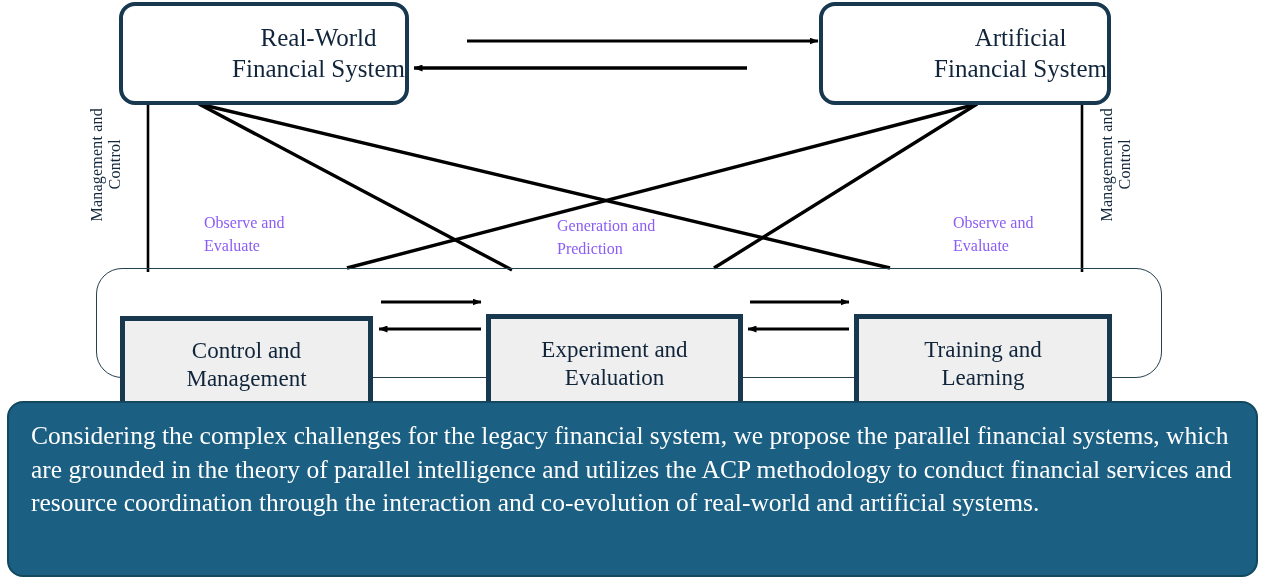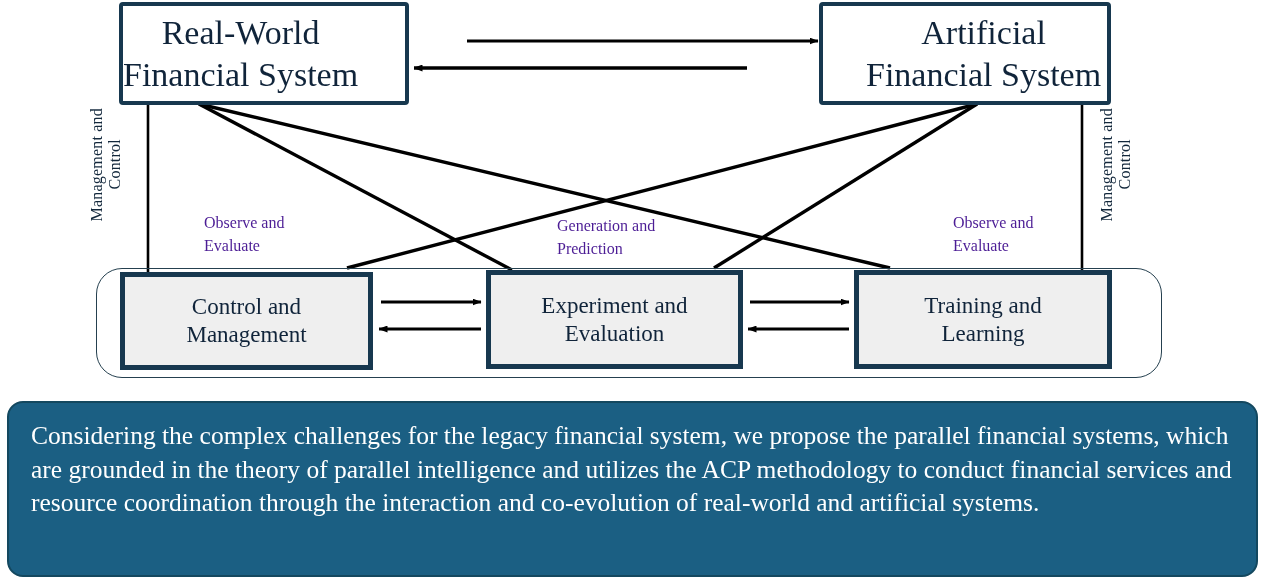--- a/index.html
+++ b/index.html
@@ -16,28 +16,28 @@
     height: 580px;
     background: #ffffff;
     overflow: hidden;
   }
 
   
   .sys-box {
     position: absolute;
     box-sizing: border-box;
     border: 4px solid #17384f;
-    border-radius: 4px;
+    border-radius: 16px;
     background: #ffffff;
     display: flex;
     align-items: center;
-    justify-content: flex-start;
+    justify-content: flex-end;
     text-align: center;
     line-height: 1.22;
-    font-size: 34px;
+    font-size: 25px;
     color: #10243a;
   }
   #box-real   { left: 119px; top: 2px;  width: 290px; height: 103px; }
   #box-artif  { left: 819px; top: 2px;  width: 292px; height: 103px; }
 
   
   #module-frame {
     position: absolute;
     left: 96px; top: 268px;
     width: 1066px; height: 110px;
@@ -53,20 +53,21 @@
     box-sizing: border-box;
     border: 5px solid #17384f;
     background: #efefef;
     display: flex;
     align-items: center;
     justify-content: center;
     text-align: center;
     line-height: 1.2;
     font-size: 23px;
     color: #10243a;
+    margin-top: 44px;
   }
   #box-control { left: 120px; top: 272px; width: 253px; height: 98px; }
   #box-exper   { left: 486px; top: 270px; width: 257px; height: 99px; }
   #box-train   { left: 854px; top: 270px; width: 258px; height: 99px; }
 
   
   .side-label {
     position: absolute;
     writing-mode: vertical-rl;
     transform: rotate(180deg);
@@ -77,21 +78,21 @@
     white-space: pre;
     letter-spacing: 0.2px;
   }
   #label-mc-left  { left: 88px;  top: 108px; }
   #label-mc-right { left: 1098px; top: 108px; }
 
   
   .mid-label {
     position: absolute;
     font-size: 16px;
-    color: #4c1d95;
+    color: #8b5cf6;
     line-height: 1.45;
     white-space: pre;
   }
   #label-obs-left  { left: 204px; top: 211px; }
   #label-genpred   { left: 557px; top: 214px; }
   #label-obs-right { left: 953px; top: 211px; }
 
   
   #wires {
     position: absolute;

